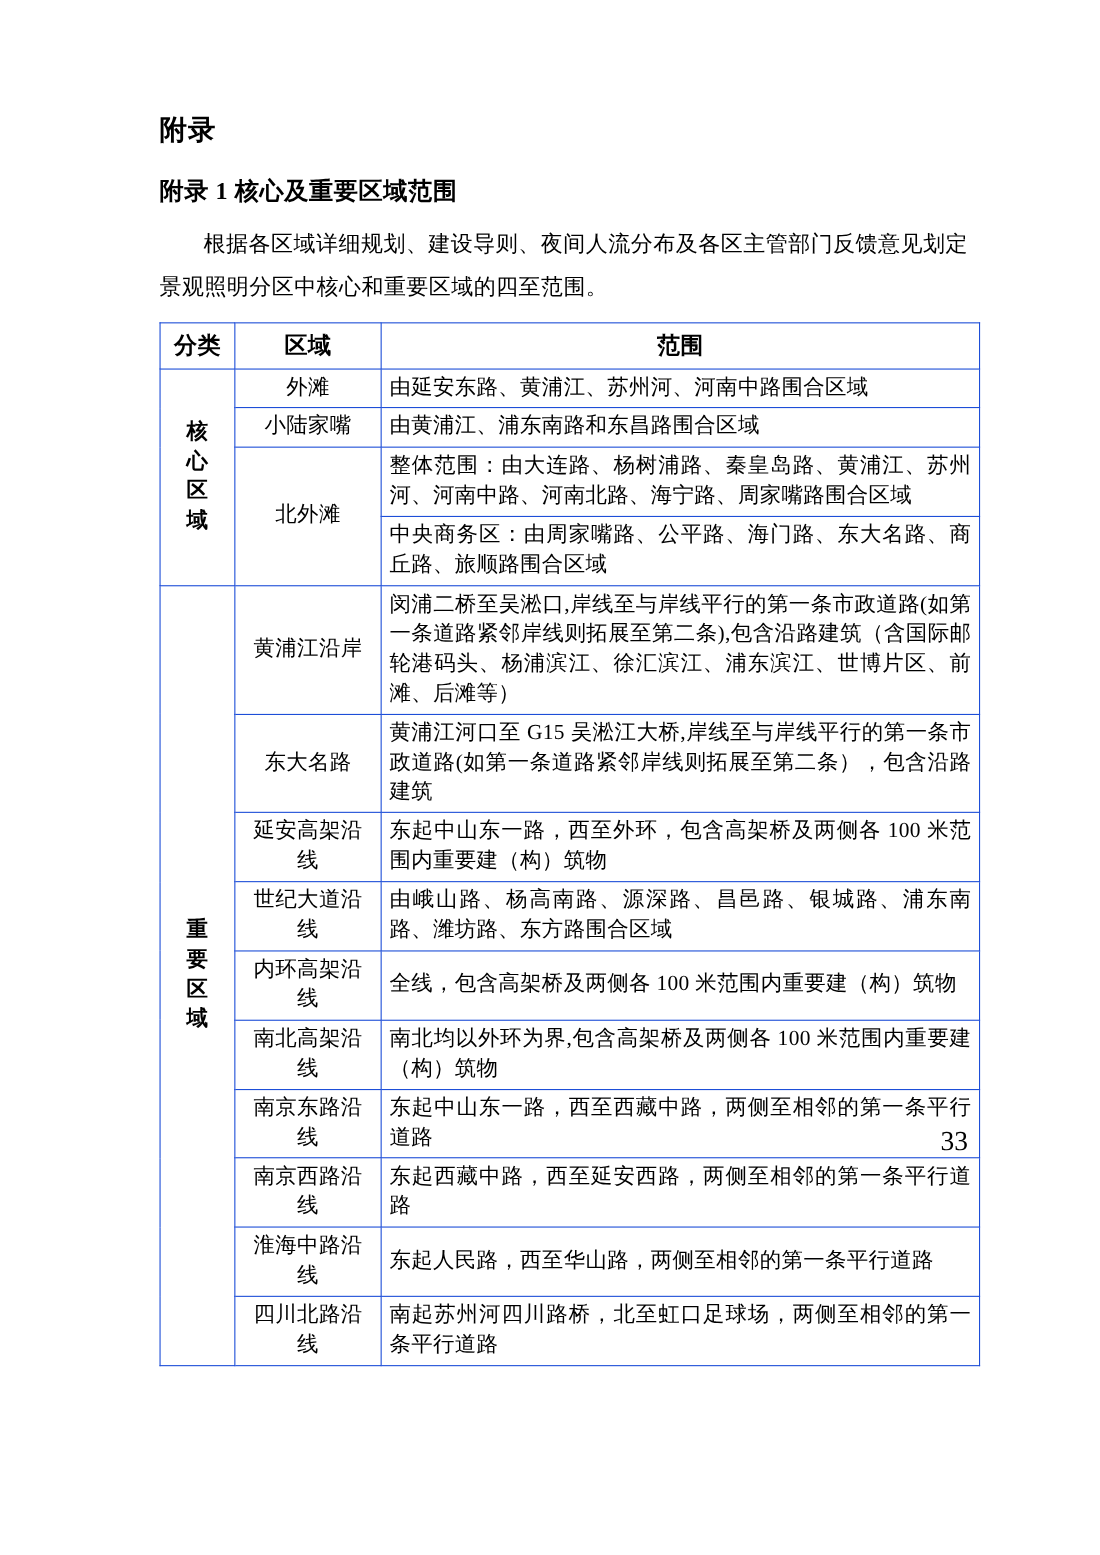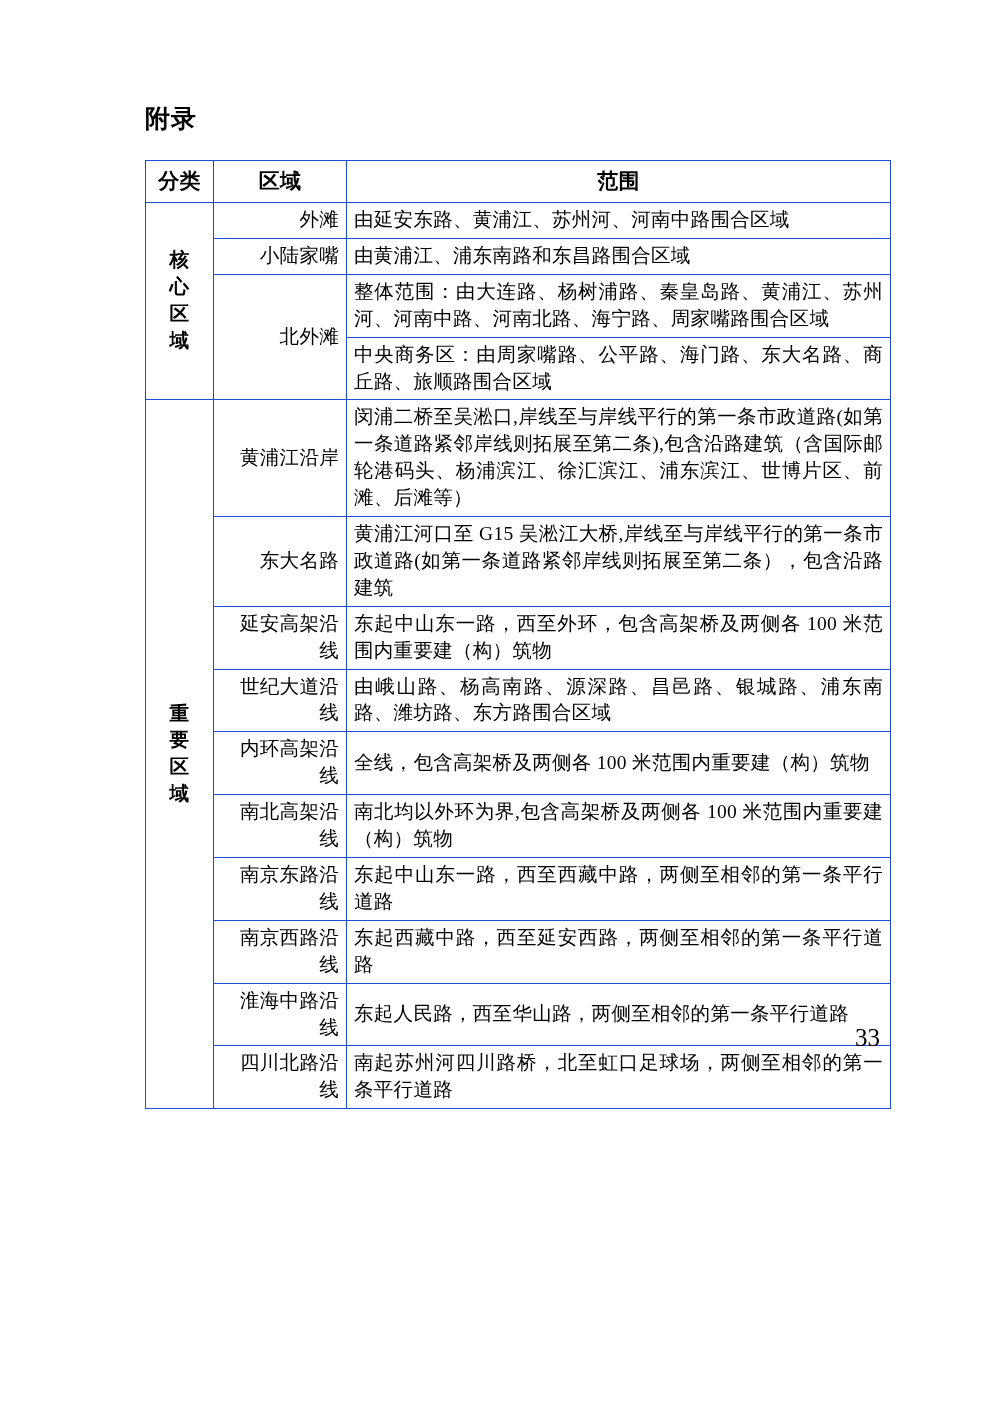--- a/index.html
+++ b/index.html
@@ -74,42 +74,44 @@
     text-align: center;
     font-weight: bold;
     font-size: 21px;
     line-height: 2.1;
     letter-spacing: 2px;
   }
   td.cat-cell span {
     display: block;
   }
   td.area-cell {
-    text-align: right;
+    text-align: center;
     padding-left: 8px;
   }
   td.range-cell {
     text-align: justify;
   }
   .page-number {
     position: absolute;
     right: 120px;
     bottom: 72px;
     font-size: 25px;
     font-family: "Liberation Serif", serif;
   }
 </style>
 </head>
 <body>
 
 <div class="page">
 
   <h1 class="doc-title">附录</h1>
 
+  <h2 class="section-title">附录 1 核心及重要区域范围</h2>
 
+  <p class="body-para">根据各区域详细规划、建设导则、夜间人流分布及各区主管部门反馈意见划定景观照明分区中核心和重要区域的四至范围。</p>
 
   <table class="range-table">
     <colgroup>
       <col class="col-cat">
       <col class="col-area">
       <col class="col-range">
     </colgroup>
     <thead>
       <tr>
         <th>分类</th>

